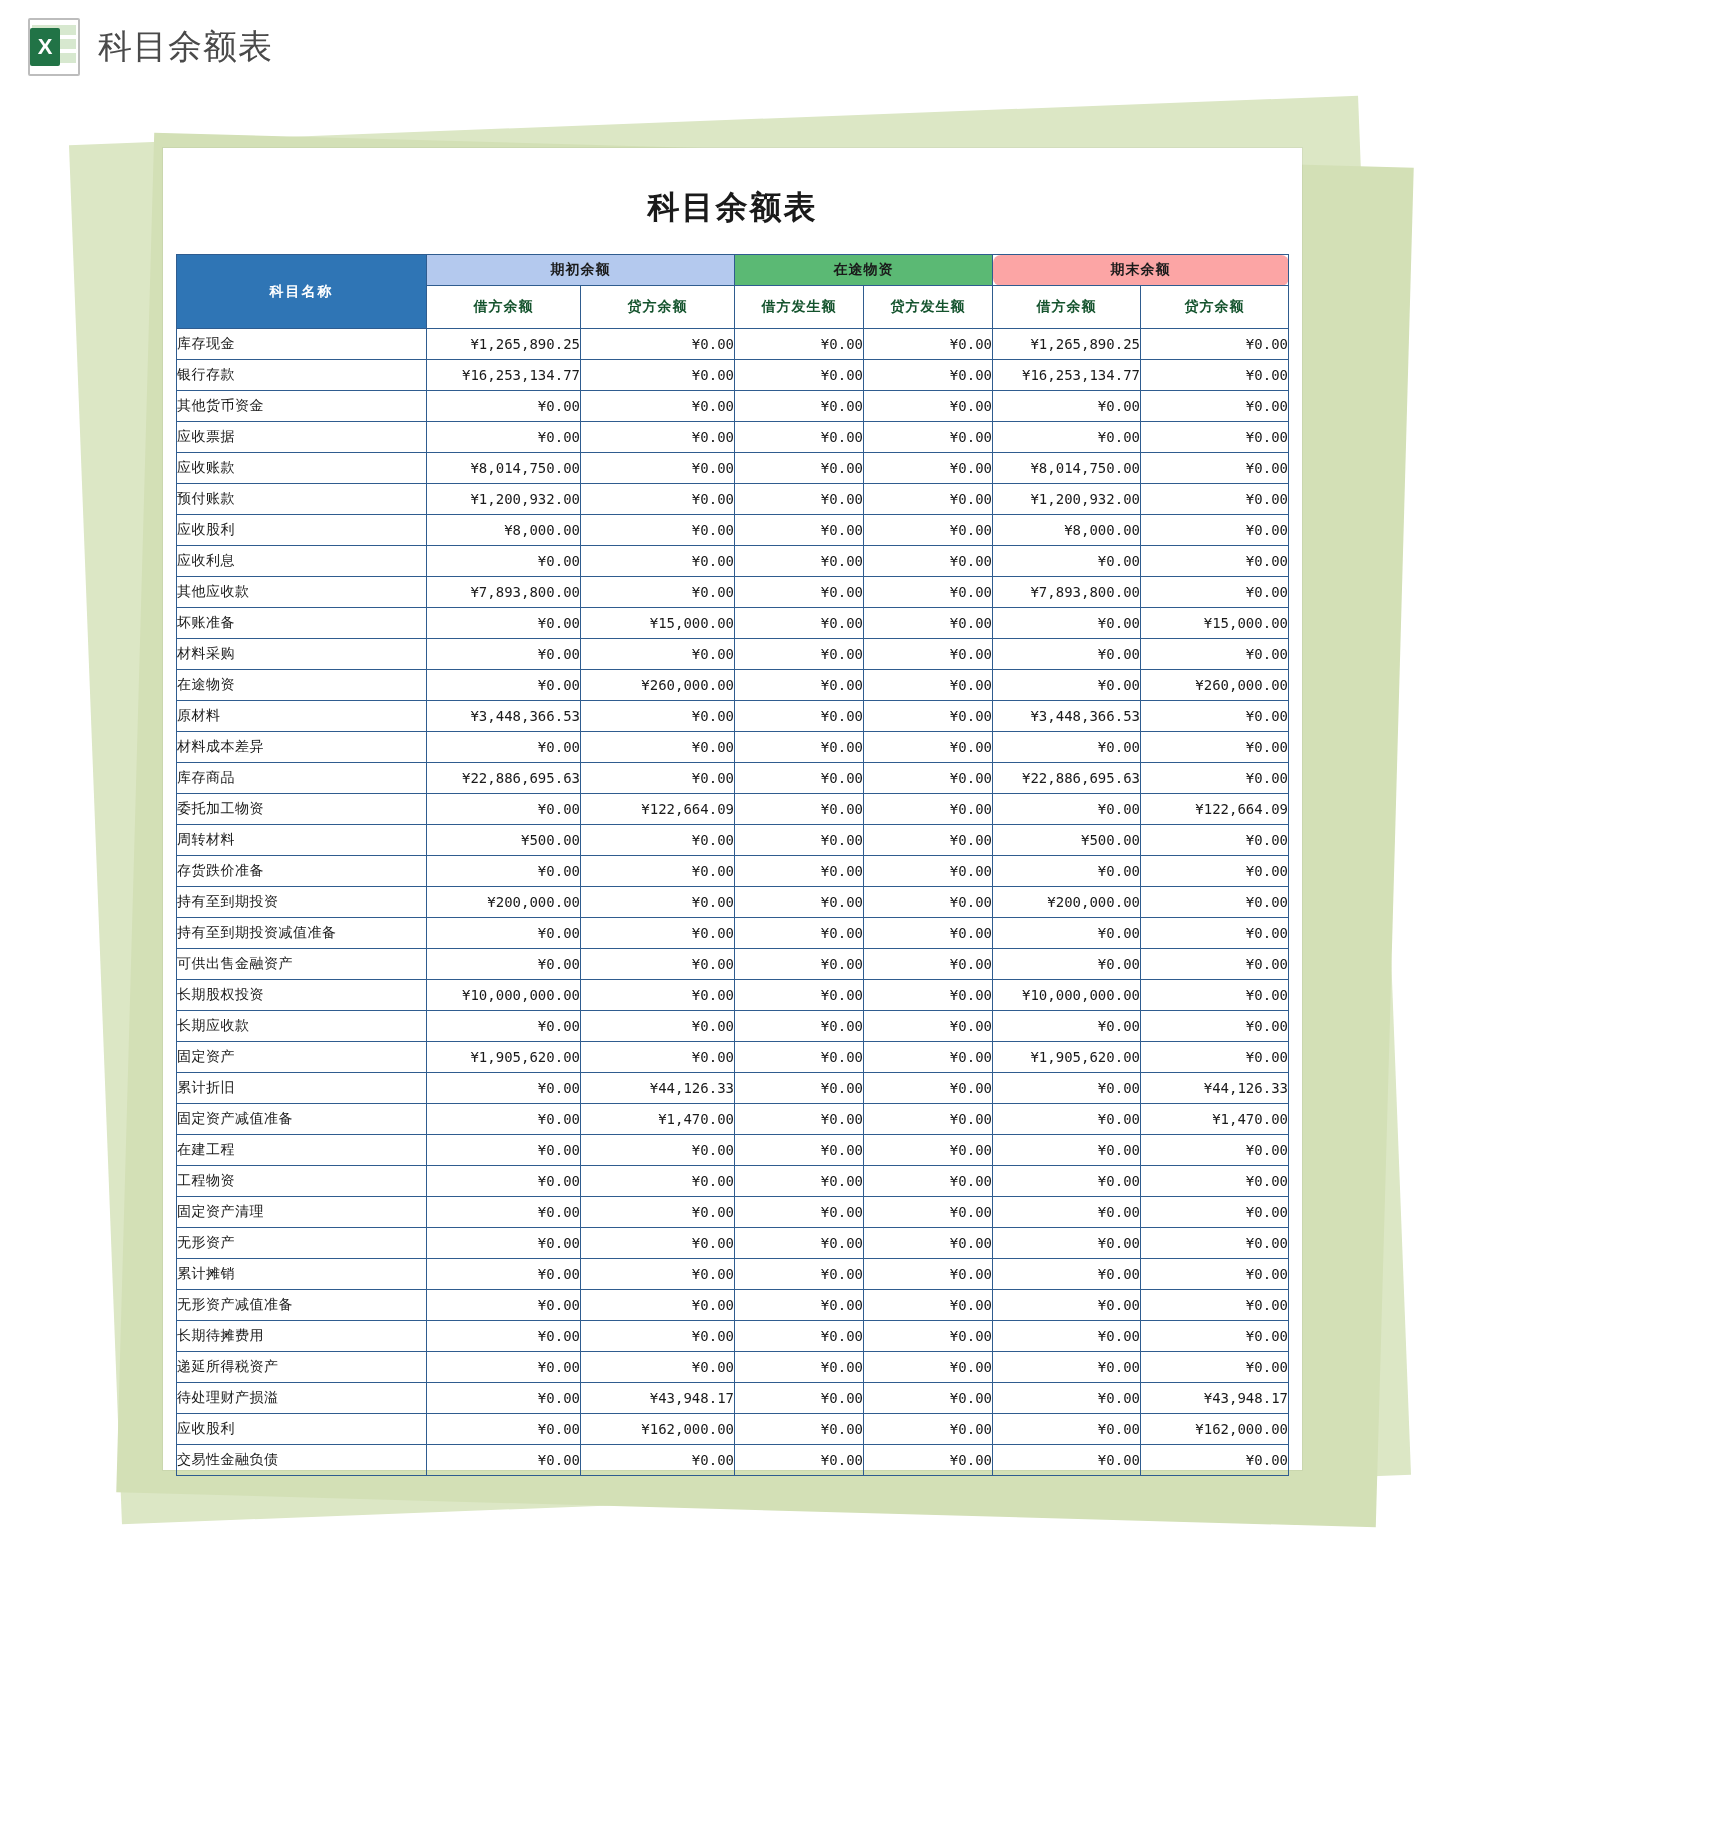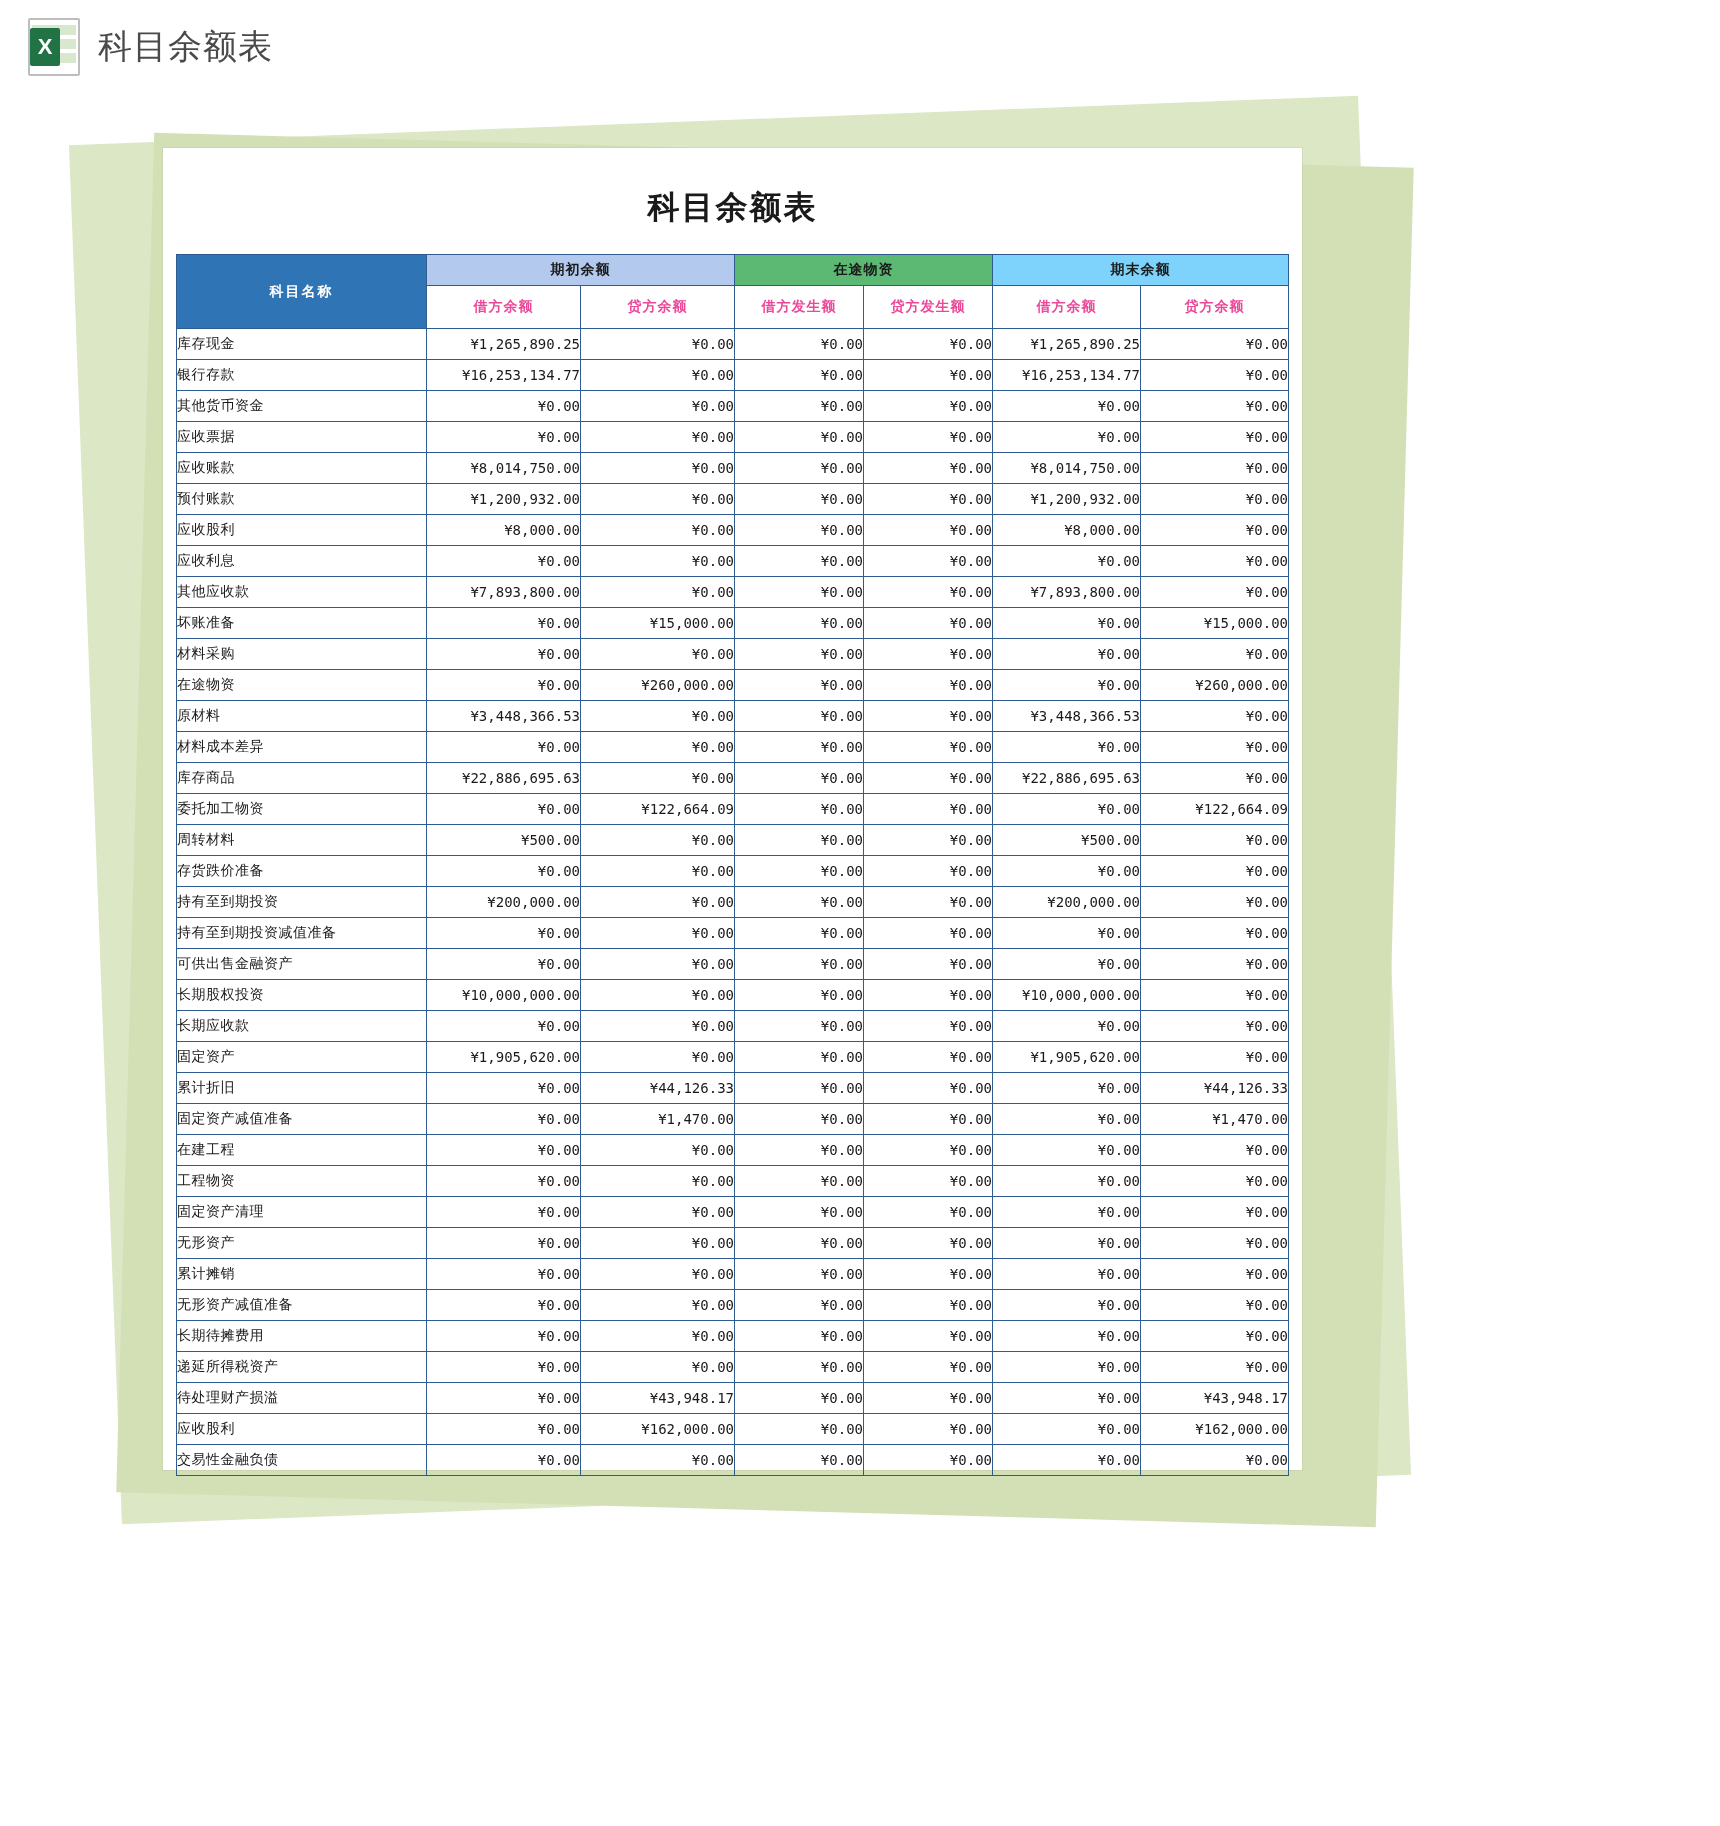--- a/index.html
+++ b/index.html
@@ -132,27 +132,27 @@
   .grp-head {
     height: 30px;
     text-align: center;
     font-weight: bold;
     font-size: 16px;
     color: #1a1a1a;
     letter-spacing: 1px;
   }
   .grp-blue { background: #b4c9ee; }
   .grp-green { background: #5bb974; }
-  .grp-orange { background: #7dd3fc; }
+  .grp-orange { background: #fca5a5; border-radius: 8px; }
   .col-head {
     height: 42px;
     text-align: center;
     font-weight: bold;
     font-size: 17px;
-    color: #ec4899;
+    color: #14532d;
     background: #ffffff;
     letter-spacing: 1px;
   }
   .subject-head {
     background: #2f75b5;
     color: #ffffff;
     font-weight: bold;
     font-size: 19px;
     text-align: center;
     letter-spacing: 2px;

